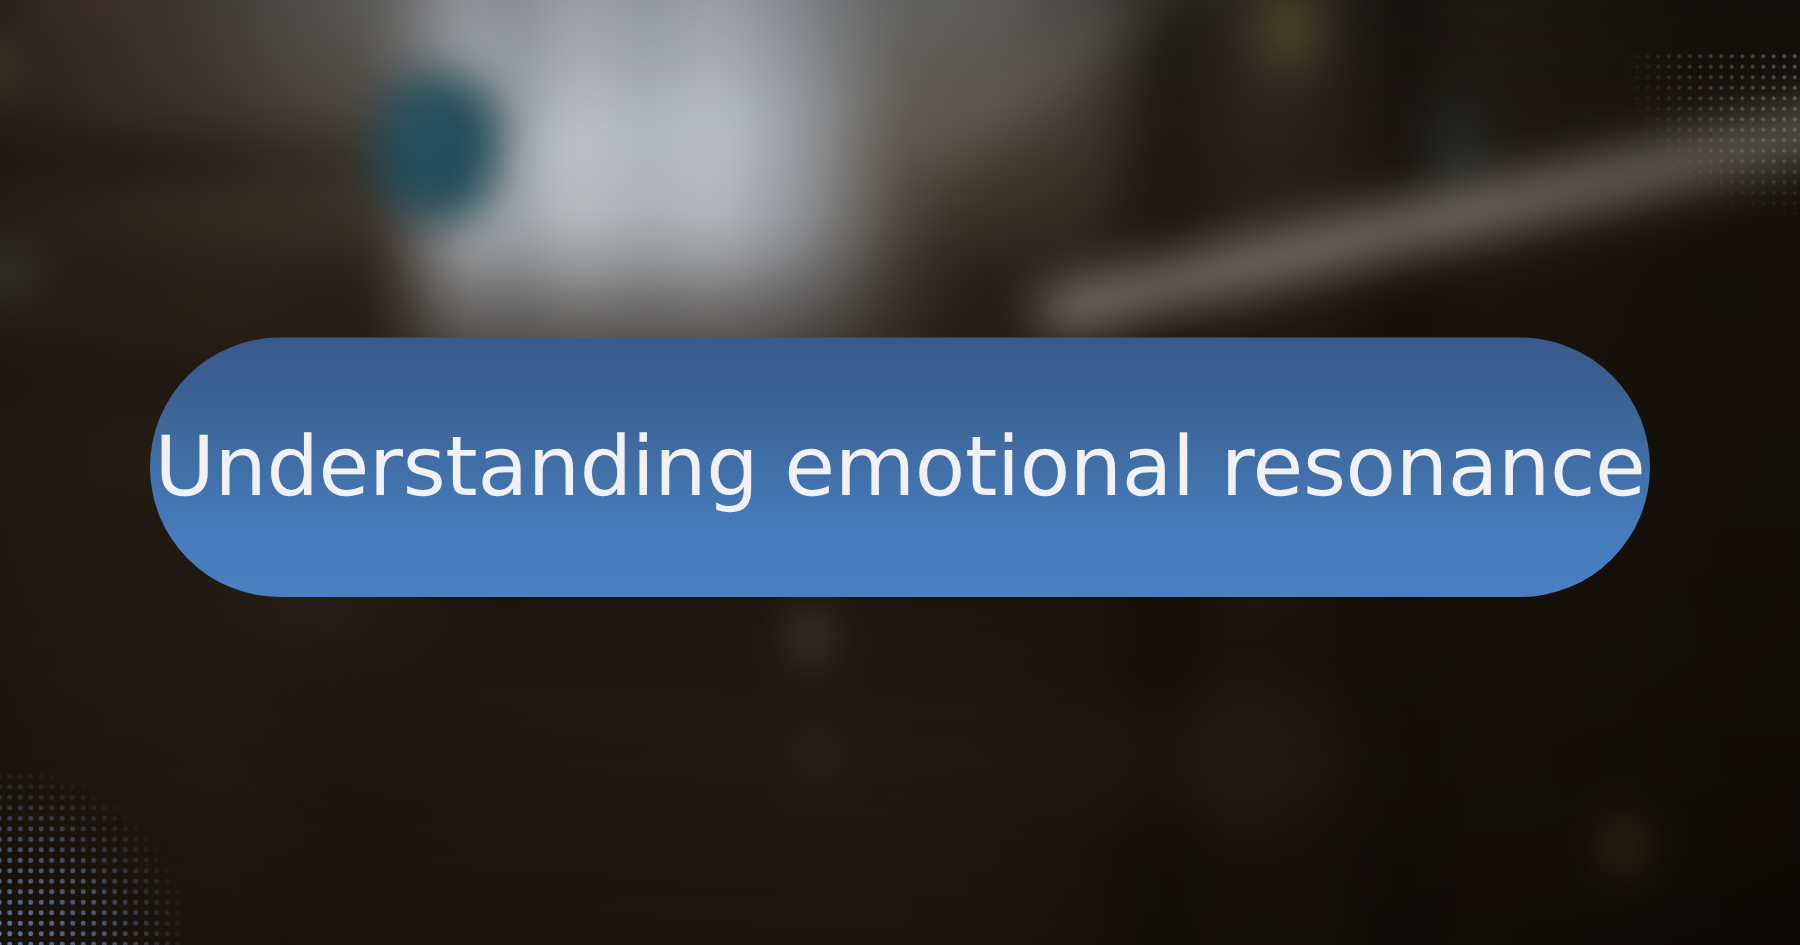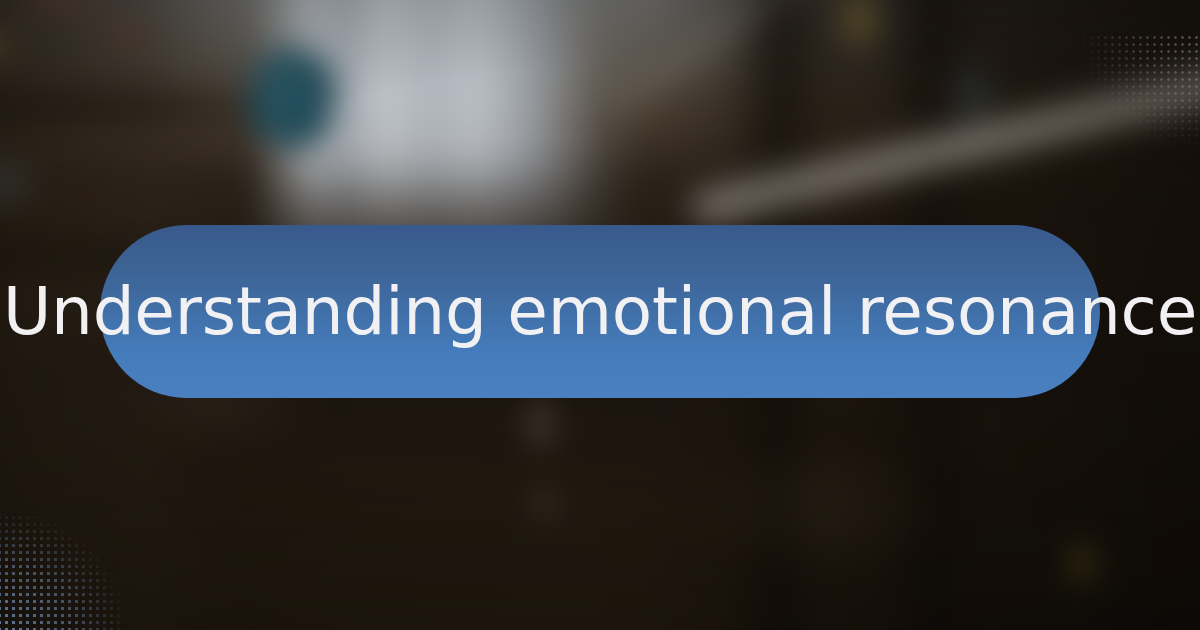--- a/index.html
+++ b/index.html
@@ -234,21 +234,21 @@
     border-radius: 90px;
     background: linear-gradient(to bottom, #38598b 0%, #3d6496 28%, #447bba 72%, #4a80bf 100%);
     display: flex;
     align-items: center;
     justify-content: center;
     box-sizing: border-box;
     padding: 0 64px;
   }
   .title-text {
     color: #f1f1f3;
-    font-size: 66px;
+    font-size: 55px;
     font-weight: 400;
     line-height: 1.08;
     letter-spacing: -0.2px;
     text-align: center;
     white-space: nowrap;
     font-family: "DejaVu Sans", sans-serif;
   }
 </style>
 </head>
 <body>

